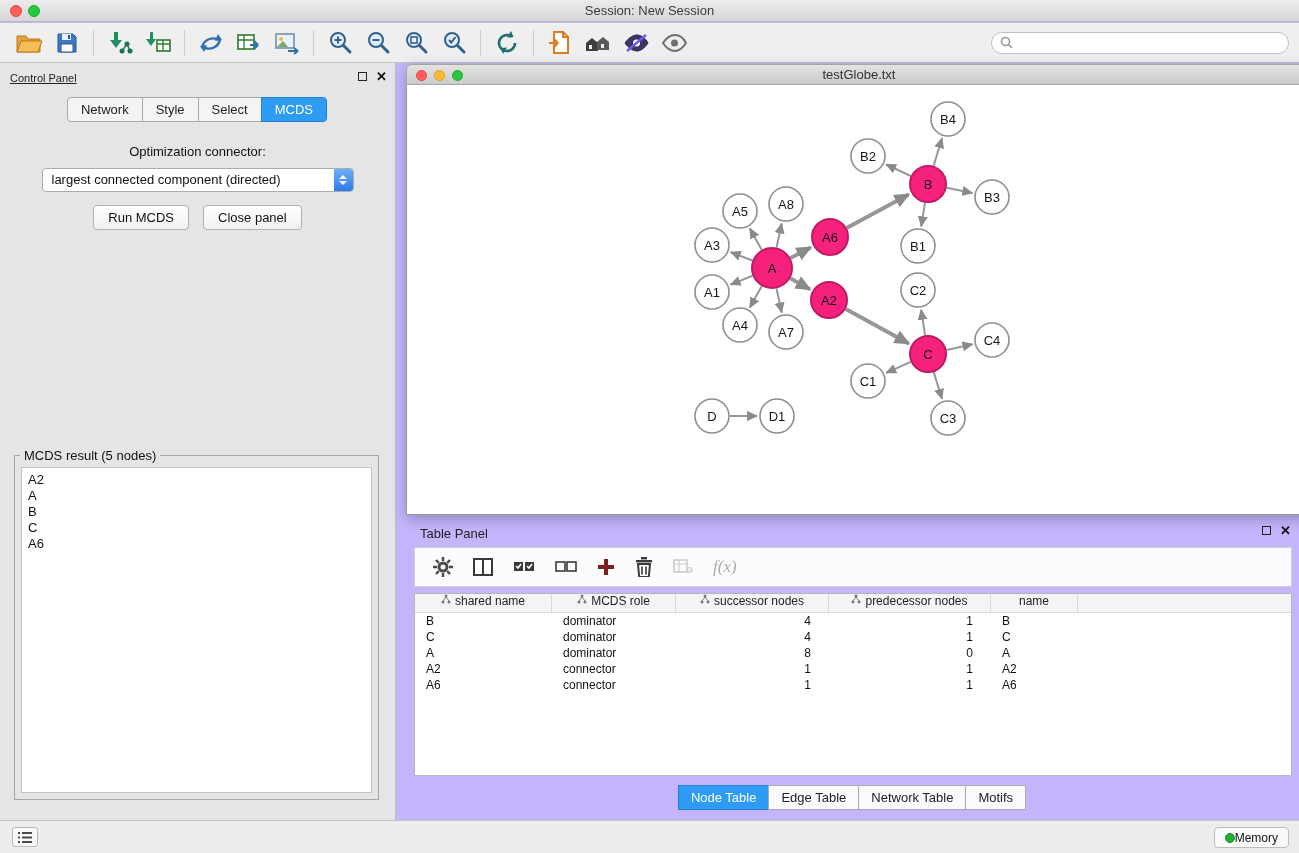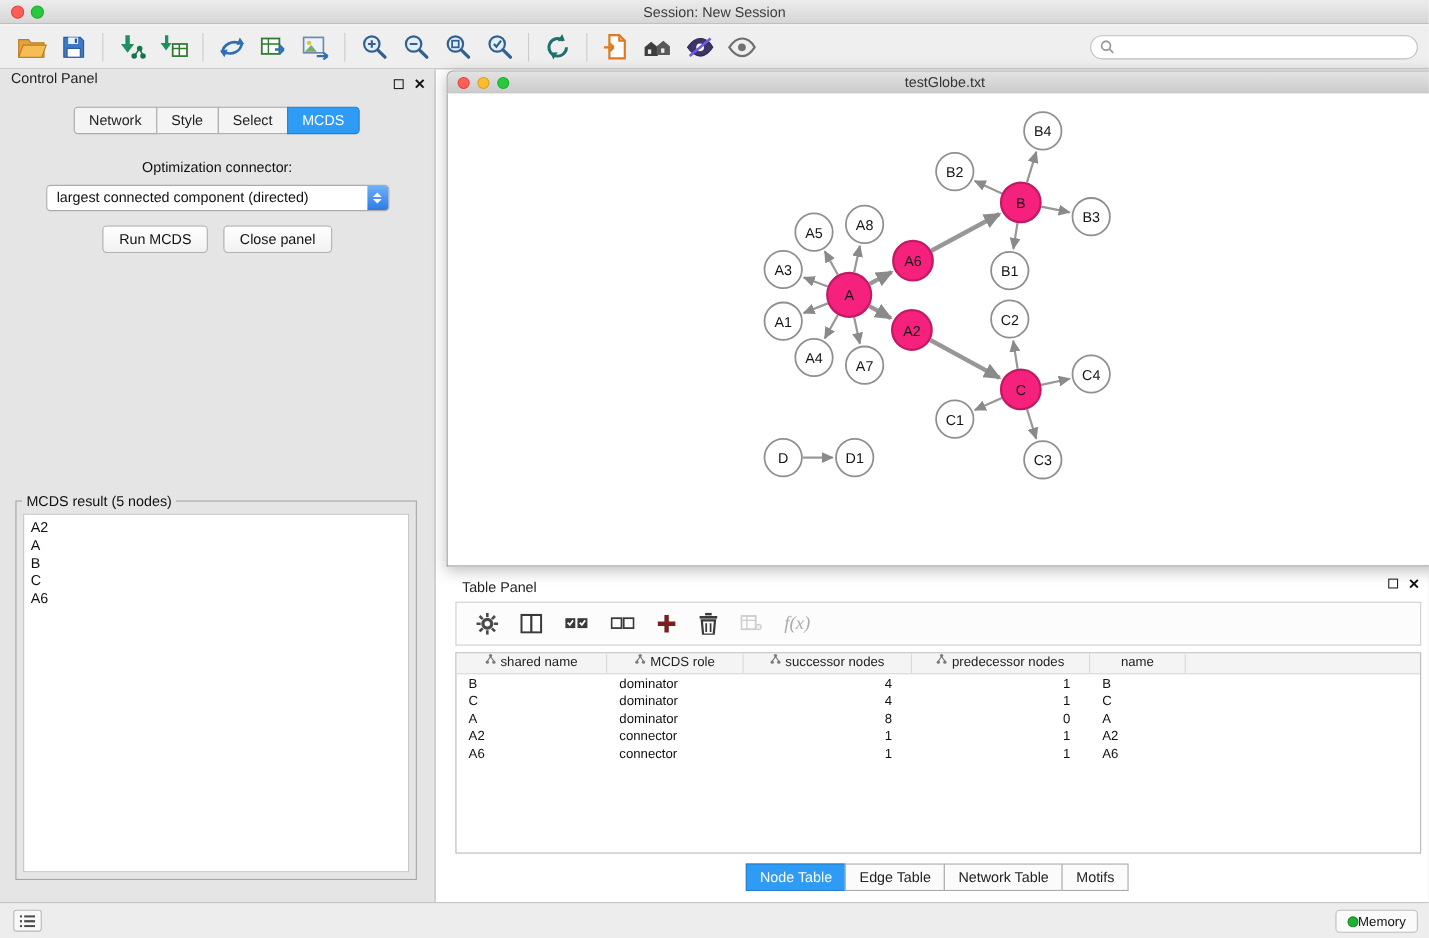--- a/index.html
+++ b/index.html
@@ -1,17 +1,17 @@
 <!DOCTYPE html>
 <html><head>
 <meta charset="utf-8">
 <style>
   * { margin:0; padding:0; box-sizing:border-box; }
   body { font-family:"Liberation Sans", sans-serif; background:#d0d0d0; }
-  .app { position:relative; width:1299px; height:853px; background:#ffffff; overflow:hidden;
+  .app { position:relative; width:1299px; height:853px; background:#c4b5fd; overflow:hidden;
          font-family:"Liberation Sans", sans-serif; }
 
   
   .titlebar { position:absolute; top:0; left:0; right:0; height:22px;
               background:linear-gradient(#ECECEC,#D6D6D6); border-bottom:1px solid #B8B8B8; }
   .titlebar .title { text-align:center; line-height:22px; font-size:13px; color:#3c3c3c; }
   .traffic { position:absolute; left:10px; top:5px; display:flex; gap:6px; }
   .dot { width:12px; height:12px; border-radius:50%; }
   .dot.red { background:#FF5F57; border:1px solid #E0443E; }
   .dot.yellow { background:#FEBC2E; border:1px solid #D89E24; }
@@ -25,21 +25,21 @@
             border-radius:4px; cursor:default; }
   .tb-sep { width:1px; height:26px; background:#CCCCCC; margin:0 7px; }
   .searchbox { margin-left:auto; width:298px; height:22px; background:#fff; border:1px solid #C0C0C0;
                border-radius:12px; display:flex; align-items:center; padding:0 8px; gap:5px; }
   .searchbox input { border:none; outline:none; flex:1; font-size:12px; font-family:"Liberation Sans", sans-serif; background:transparent; }
 
   
   .control-panel { position:absolute; top:63px; left:0; width:396px; bottom:33px;
                    background:#E5E5E5; border-right:1px solid #BDBDBD; }
   .panel-head { position:relative; height:26px; }
-  .panel-head .panel-title { font-size:13px; color:#222; position:absolute; left:10px; top:0; }
+  .panel-head .panel-title { font-size:11px; color:#222; position:absolute; left:10px; top:9px;text-decoration:underline; }
   .panel-icons { position:absolute; right:8px; top:9px; display:flex; gap:9px; align-items:center; }
   .float-ico { width:9px; height:9px; border:1.5px solid #222; display:inline-block; }
   .close-ico { font-size:13px; font-weight:bold; color:#111; line-height:9px; }
   .cp-tabs { display:flex; justify-content:center; margin-top:8px; }
   .cp-tab { font-size:13px; padding:4px 13px; background:#F4F4F4; border:1px solid #A9A9A9;
             margin-left:-1px; color:#222; }
   .cp-tab:first-child { border-radius:4px 0 0 4px; }
   .cp-tab:last-child { border-radius:0 4px 4px 0; }
   .cp-tab.active { background:#2E9CF4; border-color:#2480CE; color:#fff; }
   .opt-label { text-align:center; font-size:13px; color:#111; margin-top:22px; }

